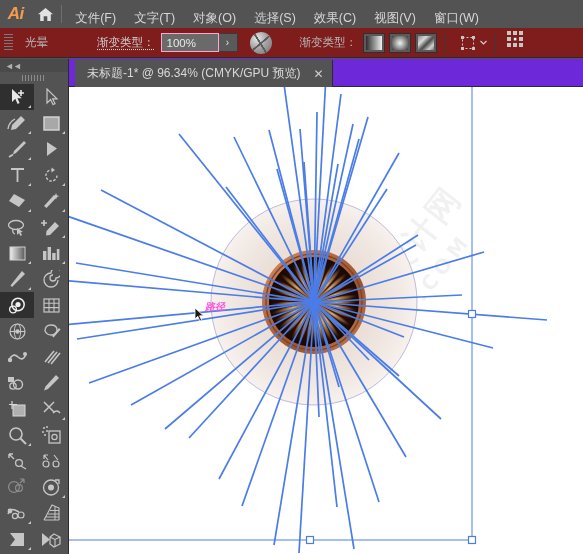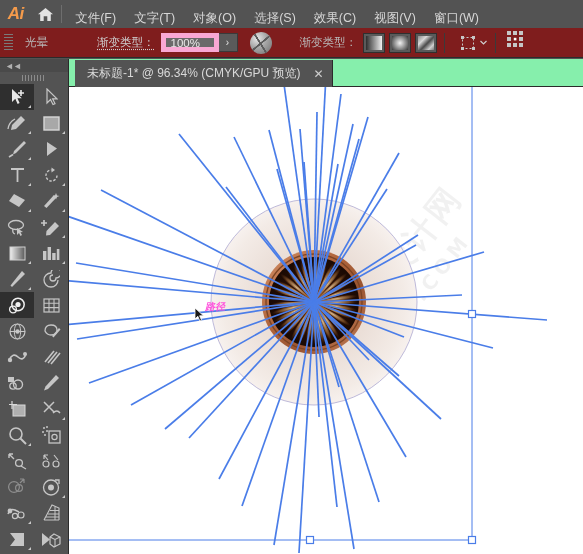--- a/index.html
+++ b/index.html
@@ -50,21 +50,21 @@
   }
   .cb-label { color: #b9b9b9; font-size: 11.5px; white-space: nowrap; }
   .cb-obj { margin-left: 8px; width: 72px; }
   .cb-opacity {
     color: #cfcfcf; font-size: 11.5px; white-space: nowrap;
     text-decoration: underline; text-decoration-style: dotted;
     text-underline-offset: 3px;
   }
   .opacity-field {
     margin-left: 6px; width: 58px; height: 19px; background: #6a6a6a;
-    border: 5px solid #f9a8d4; color: #e8e8e8; font-size: 11.5px;
+    border: 1px solid #f9a8d4; color: #e8e8e8; font-size: 11.5px;
     display: flex; align-items: center; padding-left: 5px;
   }
   .opacity-arrow {
     width: 19px; height: 19px; background: #5a5a5a; border: 1px solid #3a3a3a;
     border-left: none; display: flex; align-items: center; justify-content: center;
     color: #e0e0e0; font-size: 10px;
   }
   .sphere-icon {
     width: 22px; height: 22px; margin-left: 12px;
     border-radius: 50%;
@@ -128,21 +128,21 @@
   .tb-cell svg { display: block; }
   .tb-corner {
     position: absolute; right: 3px; bottom: 2px;
     width: 0; height: 0;
     border-left: 3px solid transparent; border-bottom: 3px solid #c9c9c9;
   }
 
   
   .tabstrip {
     position: absolute; left: 69px; top: 59px; width: 514px; height: 28px;
-    background: #86efac;
+    background: #6d28d9;
     border-bottom: 1px solid #2b2b2b;
   }
   .doc-tab {
     position: absolute; left: 6px; top: 1px; height: 27px;
     background: #535353; display: flex; align-items: center;
     padding: 0 8px 0 12px; border-right: 1px solid #2b2b2b;
   }
   .doc-tab-label { color: #d8d8d8; font-size: 12px; white-space: nowrap; }
   .doc-tab-close {
     margin-left: 13px; color: #cfcfcf; font-size: 12px; line-height: 1;

